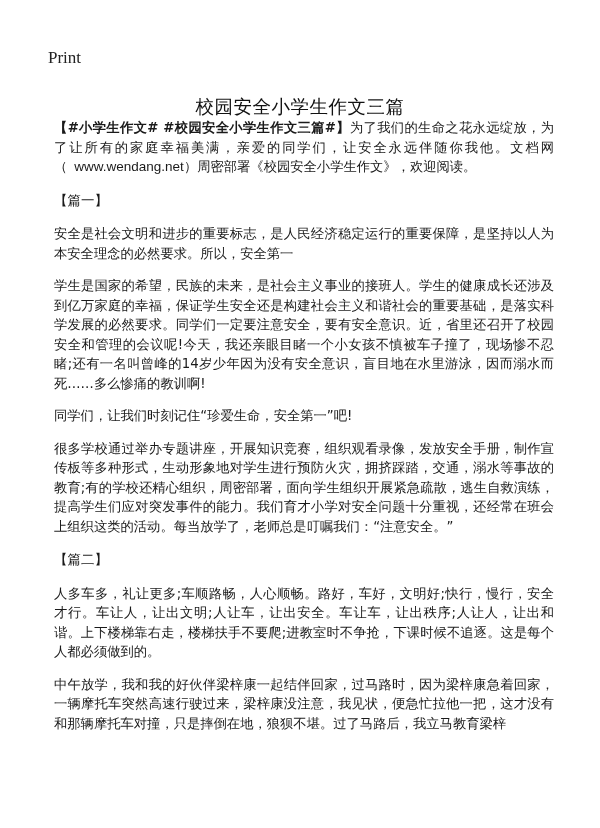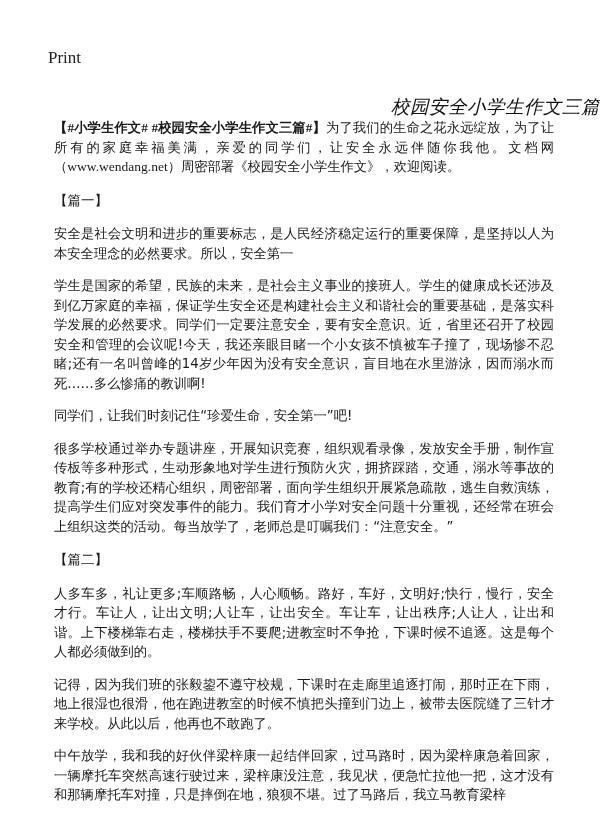--- a/index.html
+++ b/index.html
@@ -6,31 +6,30 @@
     body {
       width: 600px; height: 828px; overflow: hidden; position: relative;
       font-family: "DejaVu Sans", sans-serif; color: #1a1a1a;
     }
     .print-label {
       position: absolute; left: 48px; top: 48px;
       font-family: "Liberation Serif", serif; font-size: 17px; color: #222;
     }
     .title {
       position: absolute; left: 0; right: 0; top: 82px;
-      text-align: right; font-size: 18.5px; font-weight: normal; color: #111;
+      text-align: center; font-size: 18.5px; font-weight: normal; color: #111;
       letter-spacing: 0.5px;
-      font-style: italic;
     }
     .content {
       position: absolute; left: 54px; width: 500px; top: 118px;
       font-size: 13.3px; line-height: 19.5px;
     }
     .content p { margin: 0 0 13px 0; text-align: justify; }
-    .tagline-bold { font-weight: bold; font-family: Liberation Serif, serif; }
-    .url { font-family: Liberation Serif, serif; font-size: 13.5px; }
+    .tagline-bold { font-weight: bold; }
+    .url { font-family: Liberation Sans, sans-serif; font-size: 13.5px; margin-left: 7px; }
     .section-head {
       font-weight: normal; font-size: 13.5px; margin: 14px 0 14px 0 !important;
     }
   </style>
 </head>
 <body>
 
 <div class="print-label">Print</div>
 
 <h1 class="title">校园安全小学生作文三篇</h1>
@@ -41,15 +40,14 @@
   </p>
 
   <p class="section-head">【篇一】</p>
   <p>安全是社会文明和进步的重要标志，是人民经济稳定运行的重要保障，是坚持以人为本安全理念的必然要求。所以，安全第一</p>
   <p>学生是国家的希望，民族的未来，是社会主义事业的接班人。学生的健康成长还涉及到亿万家庭的幸福，保证学生安全还是构建社会主义和谐社会的重要基础，是落实科学发展的必然要求。同学们一定要注意安全，要有安全意识。近，省里还召开了校园安全和管理的会议呢!今天，我还亲眼目睹一个小女孩不慎被车子撞了，现场惨不忍睹;还有一名叫曾峰的14岁少年因为没有安全意识，盲目地在水里游泳，因而溺水而死……多么惨痛的教训啊!</p>
   <p>同学们，让我们时刻记住“珍爱生命，安全第一”吧!</p>
   <p>很多学校通过举办专题讲座，开展知识竞赛，组织观看录像，发放安全手册，制作宣传板等多种形式，生动形象地对学生进行预防火灾，拥挤踩踏，交通，溺水等事故的教育;有的学校还精心组织，周密部署，面向学生组织开展紧急疏散，逃生自救演练，提高学生们应对突发事件的能力。我们育才小学对安全问题十分重视，还经常在班会上组织这类的活动。每当放学了，老师总是叮嘱我们：“注意安全。”</p>
 
   <p class="section-head">【篇二】</p>
   <p>人多车多，礼让更多;车顺路畅，人心顺畅。路好，车好，文明好;快行，慢行，安全才行。车让人，让出文明;人让车，让出安全。车让车，让出秩序;人让人，让出和谐。上下楼梯靠右走，楼梯扶手不要爬;进教室时不争抢，下课时候不追逐。这是每个人都必须做到的。</p>
-  <p>记得，因为我们班的张毅鋆不遵守校规，下课时在走廊里追逐打闹，那时正在下雨，地上很湿也很滑，他在跑进教室的时候不慎把头撞到门边上，被带去医院缝了三针才来学校。从此以后，他再也不敢跑了。</p>
   <p>中午放学，我和我的好伙伴梁梓康一起结伴回家，过马路时，因为梁梓康急着回家，一辆摩托车突然高速行驶过来，梁梓康没注意，我见状，便急忙拉他一把，这才没有和那辆摩托车对撞，只是摔倒在地，狼狈不堪。过了马路后，我立马教育梁梓</p>
 </div>
 
 </body></html>

